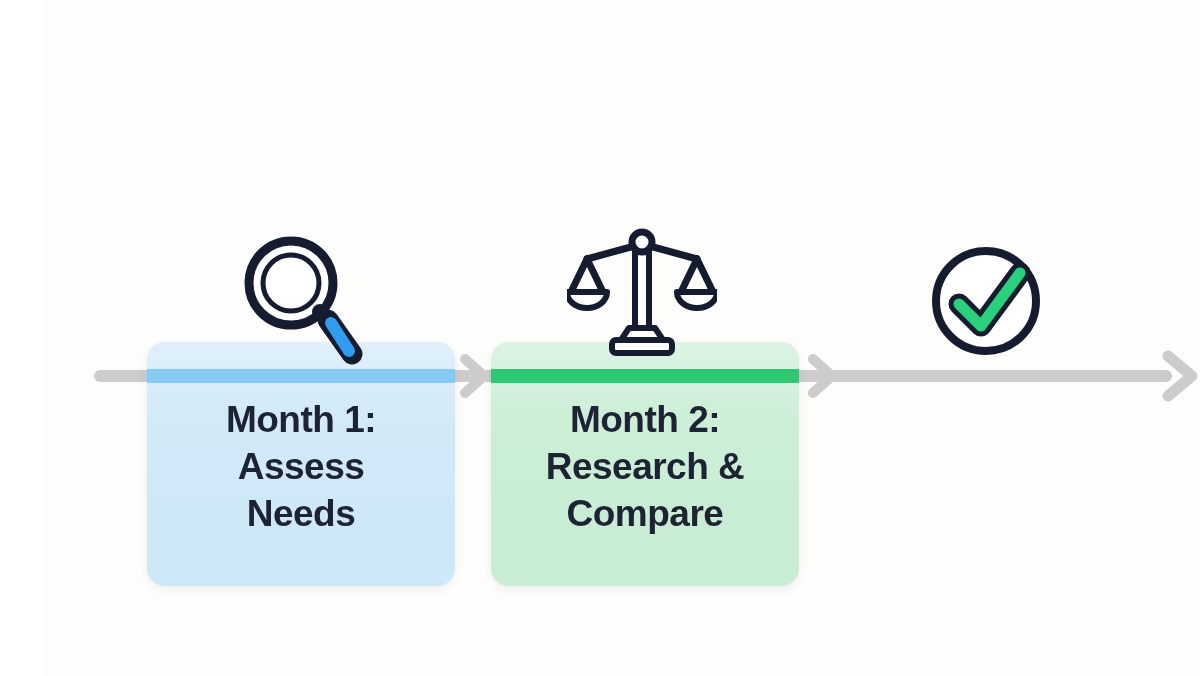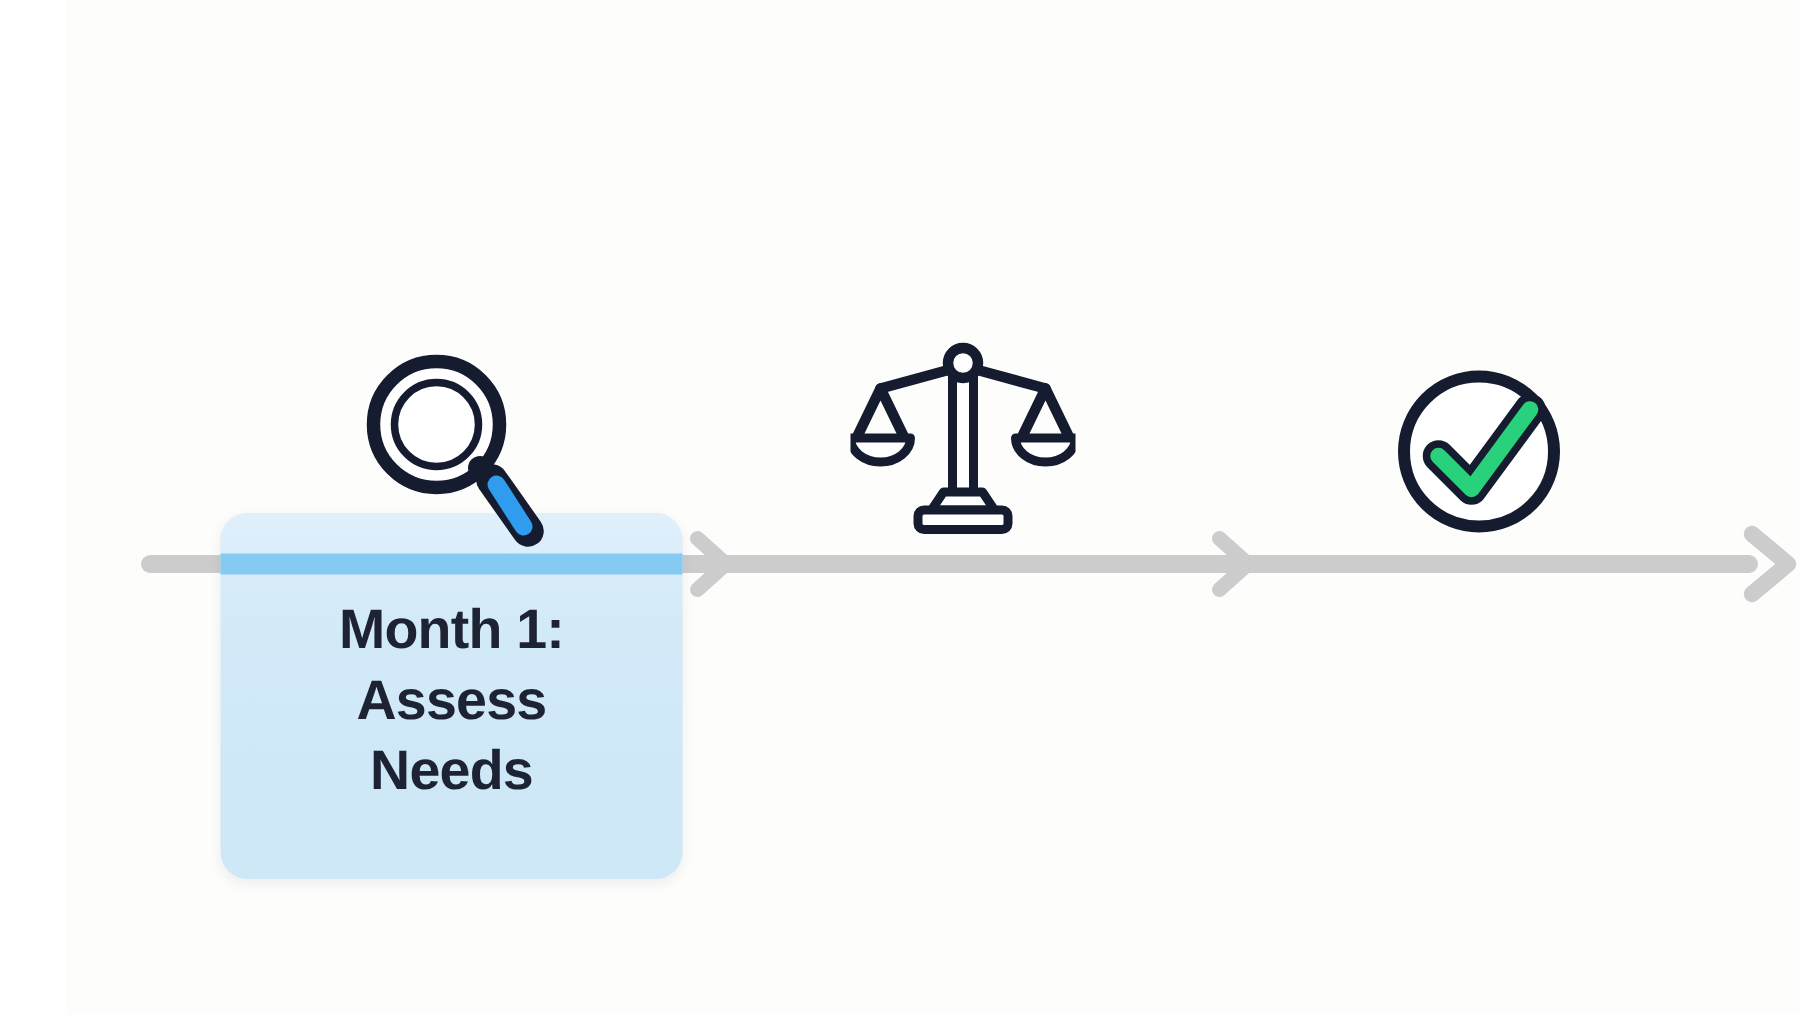--- a/index.html
+++ b/index.html
@@ -91,20 +91,26 @@
     <polyline points="6,6 30,26 6,46" fill="none" stroke-width="11" stroke-linecap="round" stroke-linejoin="round" stroke="#cccccc"></polyline>
   </svg>
 
   <div class="step-card card-1" style="background: rgb(207, 232, 248);">
     <div class="accent-stripe" style="background: rgb(133, 202, 242);"></div>
     <div class="step-title" style="color: rgb(29, 35, 51);">Month 1:
 Assess
 Needs</div>
   </div>
 
+  <div class="step-card card-2" style="background: rgb(201, 237, 212);">
+    <div class="accent-stripe" style="background: rgb(46, 200, 115);"></div>
+    <div class="step-title" style="color: rgb(29, 35, 51);">Month 2:
+Research &amp;
+Compare</div>
+  </div>
 
 
   <svg class="step-icon icon-magnifier" width="125" height="135" viewBox="0 0 125 135">
     <circle cx="50" cy="50" r="42" stroke-width="9" stroke="#151c30" fill="#ffffff"></circle>
     <circle cx="50" cy="50" r="28" fill="none" stroke-width="5" stroke="#151c30"></circle>
     <line x1="79" y1="79" x2="86" y2="86" stroke-width="16" stroke-linecap="round" stroke="#151c30"></line>
     <line x1="87" y1="87" x2="111" y2="121" stroke-width="21" stroke-linecap="round" stroke="#151c30"></line>
     <line x1="90" y1="90" x2="108" y2="118" stroke-width="12" stroke-linecap="round" stroke="#2f9ced"></line>
   </svg>
 

